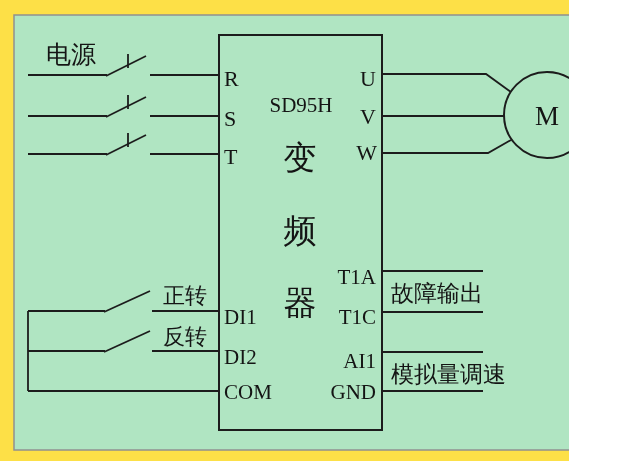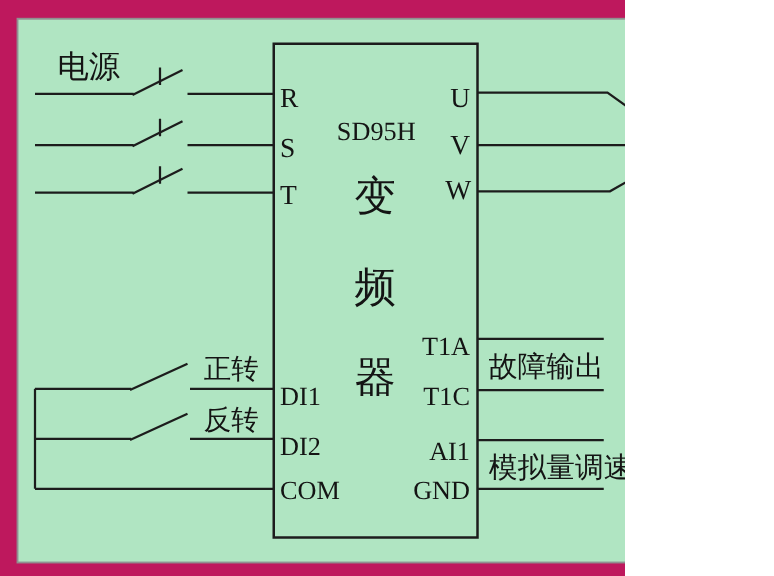--- a/index.html
+++ b/index.html
@@ -2,23 +2,23 @@
 <html><head>
 <meta charset="utf-8">
 <style>
   html, body {
     margin: 0;
     padding: 0;
     background: #ffffff;
   }
   #canvas {
     position: relative;
-    width: 500px;
+    width: 569px;
     height: 461px;
-    background: #be185d;
+    background: #fde047;
     overflow: hidden;
   }
   svg { display: block; }
   .wire {
     stroke: #1c1c1c;
     stroke-width: 1.8;
     fill: none;
   }
   .box {
     stroke: #1c1c1c;

